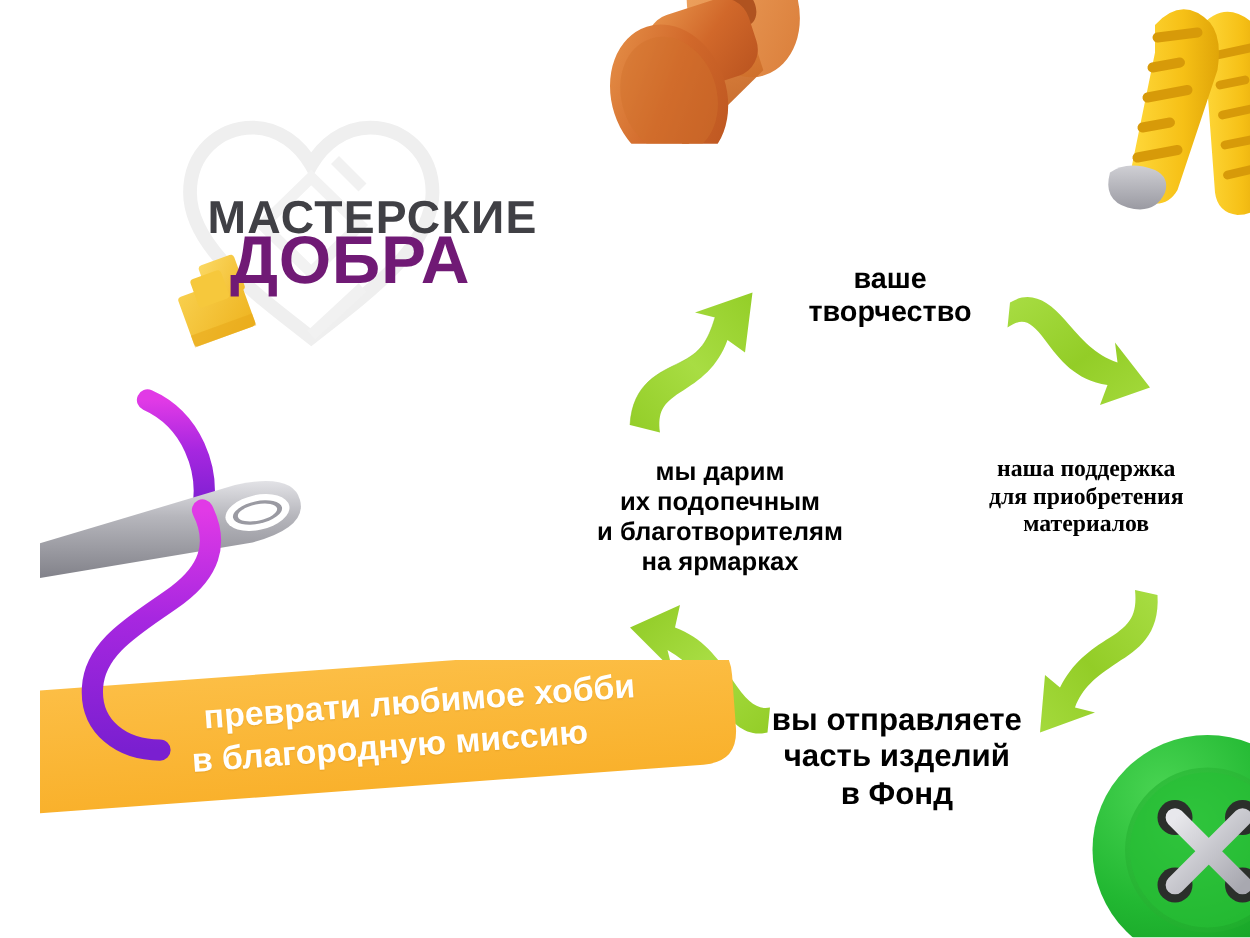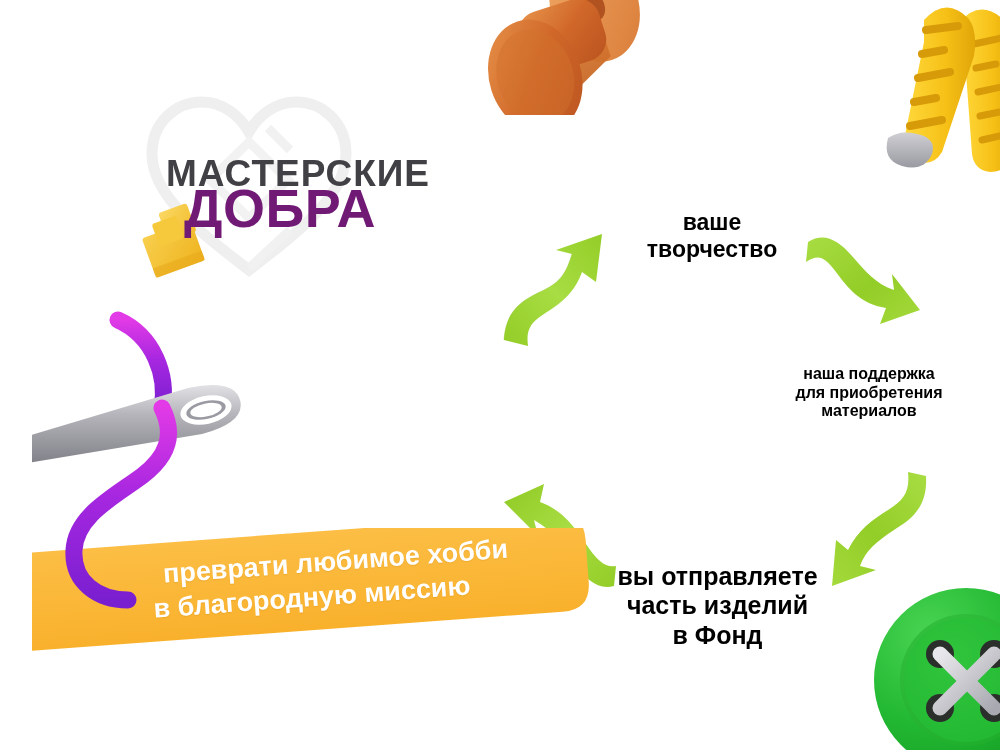--- a/index.html
+++ b/index.html
@@ -37,21 +37,21 @@
   .node{
     position:absolute;
     color:#000000;
     font-weight:bold;
     text-align:center;
     line-height:1.17;
     font-family:"Liberation Sans", sans-serif;
     white-space:pre;
   }
   #node-top{left:560px;top:209px;width:240px;font-size:23px;}
-  #node-right{left:712px;top:365px;width:250px;font-size:16px;}
+  #node-right{left:712px;top:365px;width:250px;font-size:19px;font-family:Liberation Serif, serif;}
   #node-bottom{left:568px;top:562px;width:235px;font-size:25px;}
   #node-left{left:430px;top:366px;width:228px;font-size:20.5px;}
 
   
   .arrow{position:absolute;}
 
   
   .banner-wrap{position:absolute;left:-20px;top:528px;width:600px;height:130px;}
   .banner-shape{position:absolute;left:0;top:0;width:600px;height:130px;}
   .banner-text{
@@ -177,20 +177,24 @@
 творчество</div>
 
   <div class="node" id="node-right">наша поддержка
 для приобретения
 материалов</div>
 
   <div class="node" id="node-bottom">вы отправляете
 часть изделий
 в Фонд</div>
 
+  <div class="node" id="node-left">мы дарим
+их подопечным
+и благотворителям
+на ярмарках</div>
 
   <div class="banner-wrap">
     <div class="banner-shape">
       <svg width="600" height="130" viewBox="0 0 600 130" xmlns="http://www.w3.org/2000/svg">
         <defs>
           <linearGradient id="bg-yellow" x1="0" y1="0" x2="0" y2="1">
             <stop offset="0" stop-color="#fcbe45"></stop>
             <stop offset="1" stop-color="#f9b12c"></stop>
           </linearGradient>
         </defs>

